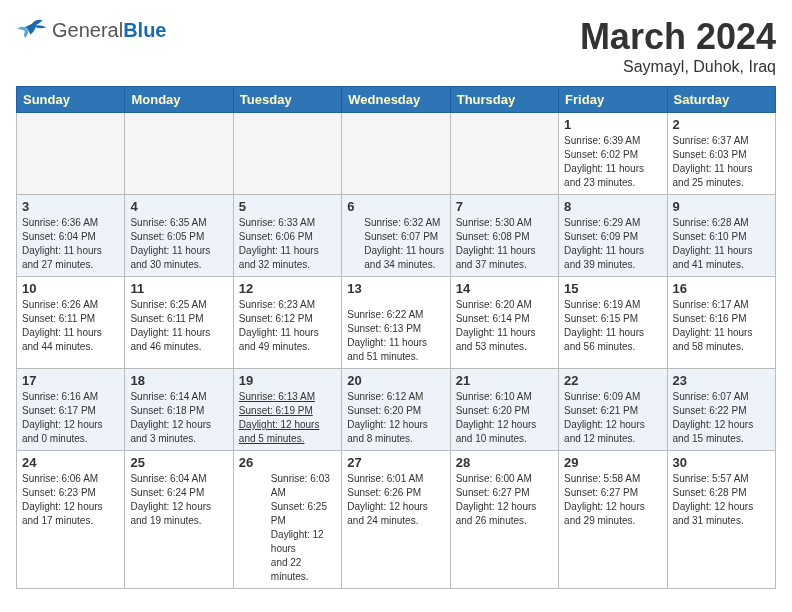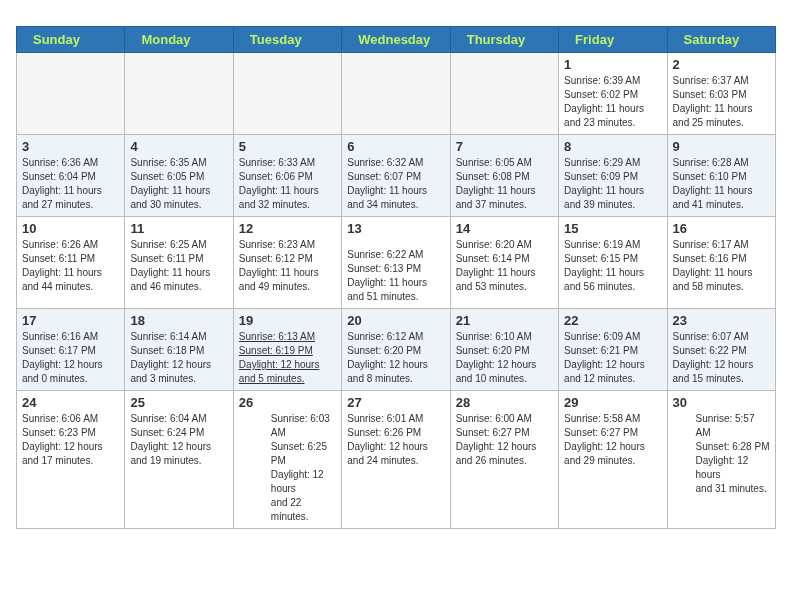--- a/index.html
+++ b/index.html
@@ -37,23 +37,23 @@
       font-size: 16px;
       color: #333;
     }
     .calendar-table {
       width: 100%;
       border-collapse: collapse;
       border: 1px solid #bbb;
     }
     .calendar-table th {
       background-color: #2e75b6;
-      color: #bef264;
+      color: #fef9c3;
       text-align: left;
-      padding: 5px 16px;
+      padding: 5px 6px;
       font-size: 13px;
       border: 1px solid #2060a0;
     }
     .calendar-table td {
       border: 1px solid #bbb;
       vertical-align: top;
       padding: 4px 5px;
       width: calc(100% / 7);
       min-height: 70px;
       font-size: 10.5px;
@@ -84,20 +84,33 @@
       background: #f5f5f5 !important;
     }
     .last-row td:first-child {
       background: #fff !important;
     }
   </style>
 </head>
 <body>
 
 <div class="header-section">
+  <div class="logo-area">
+    <svg class="logo-bird" viewBox="0 0 36 30" xmlns="http://www.w3.org/2000/svg">
+      <path d="M18 8 Q22 2 30 4 Q26 8 22 10 Q28 9 34 12 Q28 14 22 12 Q20 18 16 20 Q14 14 10 12 Q14 10 18 8Z" fill="#1a6ab1"></path>
+      <path d="M10 12 Q4 10 2 14 Q6 14 10 16 Q8 20 10 24 Q14 20 14 16Z" fill="#5aaad6"></path>
+    </svg>
+    <div>
+      <span style="font-size:20px;color:#555;">General</span><span style="font-size:20px;color:#1a6ab1;font-weight:bold;">Blue</span>
+    </div>
+  </div>
+  <div class="title-area">
+    <div class="month-title">March 2024</div>
+    <div class="location-title">Saymayl, Duhok, Iraq</div>
+  </div>
 </div>
 
 <table class="calendar-table">
   <thead>
     <tr>
       <th>Sunday</th>
       <th>Monday</th>
       <th>Tuesday</th>
       <th>Wednesday</th>
       <th>Thursday</th>
@@ -144,28 +157,28 @@
         </td>
         <td>
           <span class="day-number">5</span>
           <div class="day-info" style="white-space: pre-line;">Sunrise: 6:33 AM
 Sunset: 6:06 PM
 Daylight: 11 hours
 and 32 minutes.</div>
         </td>
         <td>
           <span class="day-number">6</span>
-          <div class="day-info" style="white-space: pre-line;">Sunrise: 6:32 AM
+          <div class="day-info" style="white-space: pre-line; margin-left: 17px;">Sunrise: 6:32 AM
 Sunset: 6:07 PM
 Daylight: 11 hours
 and 34 minutes.</div>
         </td>
         <td>
           <span class="day-number">7</span>
-          <div class="day-info" style="white-space: pre-line;">Sunrise: 6:05 AM
+          <div class="day-info" style="white-space: pre-line;">Sunrise: 5:30 AM
 Sunset: 6:08 PM
 Daylight: 11 hours
 and 37 minutes.</div>
         </td>
         <td>
           <span class="day-number">8</span>
           <div class="day-info" style="white-space: pre-line;">Sunrise: 6:29 AM
 Sunset: 6:09 PM
 Daylight: 11 hours
 and 39 minutes.</div>
@@ -318,20 +331,20 @@
         </td>
         <td>
           <span class="day-number">29</span>
           <div class="day-info" style="white-space: pre-line;">Sunrise: 5:58 AM
 Sunset: 6:27 PM
 Daylight: 12 hours
 and 29 minutes.</div>
         </td>
         <td>
           <span class="day-number">30</span>
-          <div class="day-info" style="white-space: pre-line; margin-left: 23px;">Sunrise: 5:57 AM
+          <div class="day-info" style="white-space: pre-line;">Sunrise: 5:57 AM
 Sunset: 6:28 PM
 Daylight: 12 hours
 and 31 minutes.</div>
         </td>
       </tr>
     </tbody>
 </table>
 
 </body></html>

